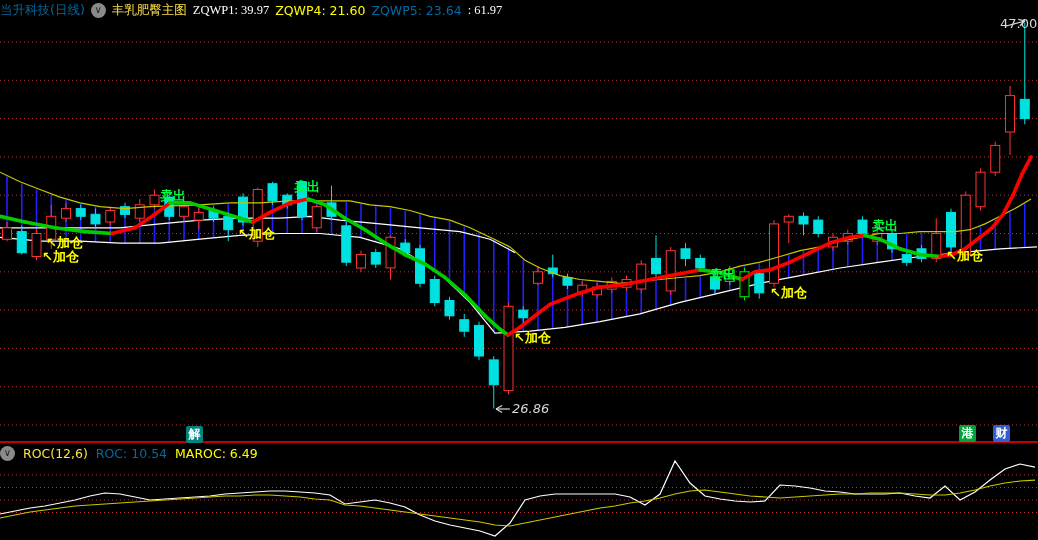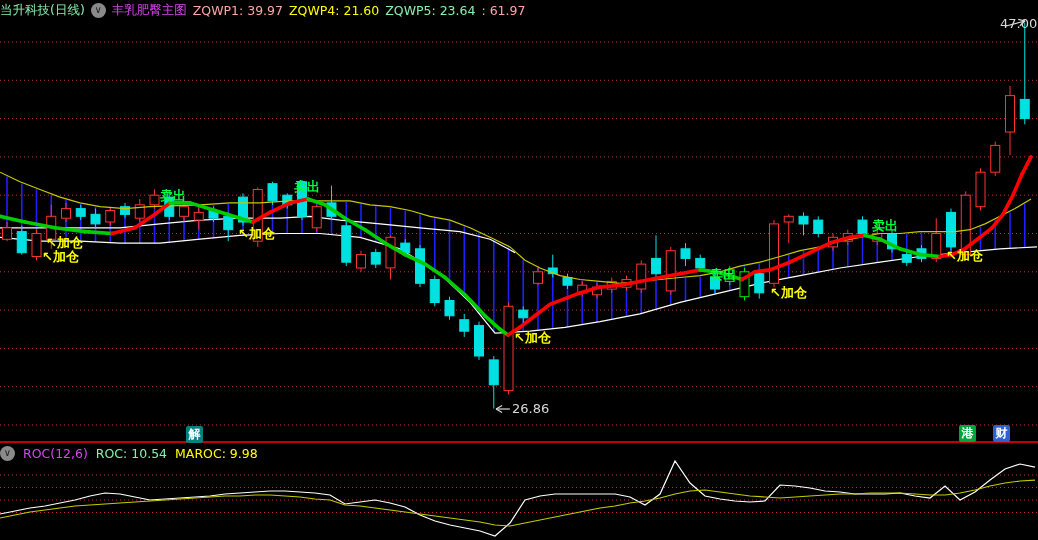--- a/index.html
+++ b/index.html
@@ -2,21 +2,21 @@
 <html><head>
 <meta charset="utf-8">
 <style>
   html,body{margin:0;padding:0;background:#000;}
   #screen{position:relative;width:1038px;height:540px;background:#000;overflow:hidden;
           font-family:"DejaVu Sans","Liberation Sans",sans-serif;}
   #chart{position:absolute;left:0;top:0;}
   .hdr{position:absolute;left:0;top:0;width:1038px;height:20px;display:flex;align-items:center;
        font-size:12.5px;white-space:pre;z-index:5;}
   .hdr span{margin-right:6px;}
-  .t-white{color:#86efac;} .t-gray{color:#d946ef;} .t-red{color:#fca5a5;} .t-yellow{color:#ffff00;}
+  .t-white{color:#0369a1;} .t-gray{color:#fde047;} .t-red{color:#ffffff;font-family:Liberation Serif, serif;} .t-yellow{color:#ffff00;}
   .circle-icon{display:inline-flex;align-items:center;justify-content:center;width:15px;height:15px;
        border-radius:50%;background:#8a8a8a;color:#222;font-size:10px;line-height:1;margin-right:6px;cursor:pointer;}
   .roc-hdr{position:absolute;left:0;top:445px;width:1038px;height:16px;display:flex;align-items:center;
        font-size:12.5px;z-index:5;}
   .roc-hdr span{margin-right:8px;}
   .badge{position:absolute;width:17px;height:17px;color:#fff;font-size:12px;font-weight:bold;
        display:flex;align-items:center;justify-content:center;z-index:6;cursor:pointer;border-radius:2px;}
   .sig{position:absolute;font-size:13px;font-weight:bold;z-index:4;white-space:pre;}
   .callout{position:absolute;font-size:13px;color:#d8d8d8;z-index:4;white-space:pre;}
 </style>
@@ -332,32 +332,32 @@
     <span class="t-red">ZQWP1: 39.97</span>
     <span class="t-yellow">ZQWP4: 21.60</span>
     <span class="t-white">ZQWP5: 23.64</span>
     <span class="t-red">: 61.97</span>
   </div>
 
   <div class="roc-hdr">
     <span class="circle-icon">∨</span>
     <span class="t-gray">ROC(12,6)</span>
     <span class="t-white">ROC: 10.54</span>
-    <span class="t-yellow">MAROC: 9.98</span>
+    <span class="t-yellow">MAROC: 6.49</span>
   </div>
 
   <div class="badge" id="badge0" style="left: 186px; top: 426px; background: rgb(0, 130, 127);">解</div>
   <div class="badge" id="badge1" style="left: 959px; top: 425px; background: rgb(0, 164, 60);">港</div>
   <div class="badge" id="badge2" style="left: 993px; top: 425px; background: rgb(47, 95, 208);">财</div>
 
 <div class="sig" style="left: 160px; top: 187px; color: rgb(0, 255, 65);">卖出</div>
     <div class="sig" style="left: 294px; top: 178px; color: rgb(0, 255, 65);">卖出</div>
     <div class="sig" style="left: 710px; top: 266px; color: rgb(0, 255, 65);">卖出</div>
     <div class="sig" style="left: 872px; top: 217px; color: rgb(0, 255, 65);">卖出</div>
     <div class="sig" style="left: 46px; top: 234px; color: rgb(255, 255, 0);">↖加仓</div>
     <div class="sig" style="left: 42px; top: 248px; color: rgb(255, 255, 0);">↖加仓</div>
     <div class="sig" style="left: 238px; top: 225px; color: rgb(255, 255, 0);">↖加仓</div>
     <div class="sig" style="left: 514px; top: 329px; color: rgb(255, 255, 0);">↖加仓</div>
     <div class="sig" style="left: 770px; top: 284px; color: rgb(255, 255, 0);">↖加仓</div>
     <div class="sig" style="left: 946px; top: 247px; color: rgb(255, 255, 0);">↖加仓</div>
     <div class="callout" style="left: 1000px; top: 16px;">47.00</div>
-    <div class="callout" style="left: 512px; top: 401px;">26.86</div>
+    <div class="callout" style="left: 512px; top: 401px; font-style: italic;">26.86</div>
   </div>
 
 </body></html>

